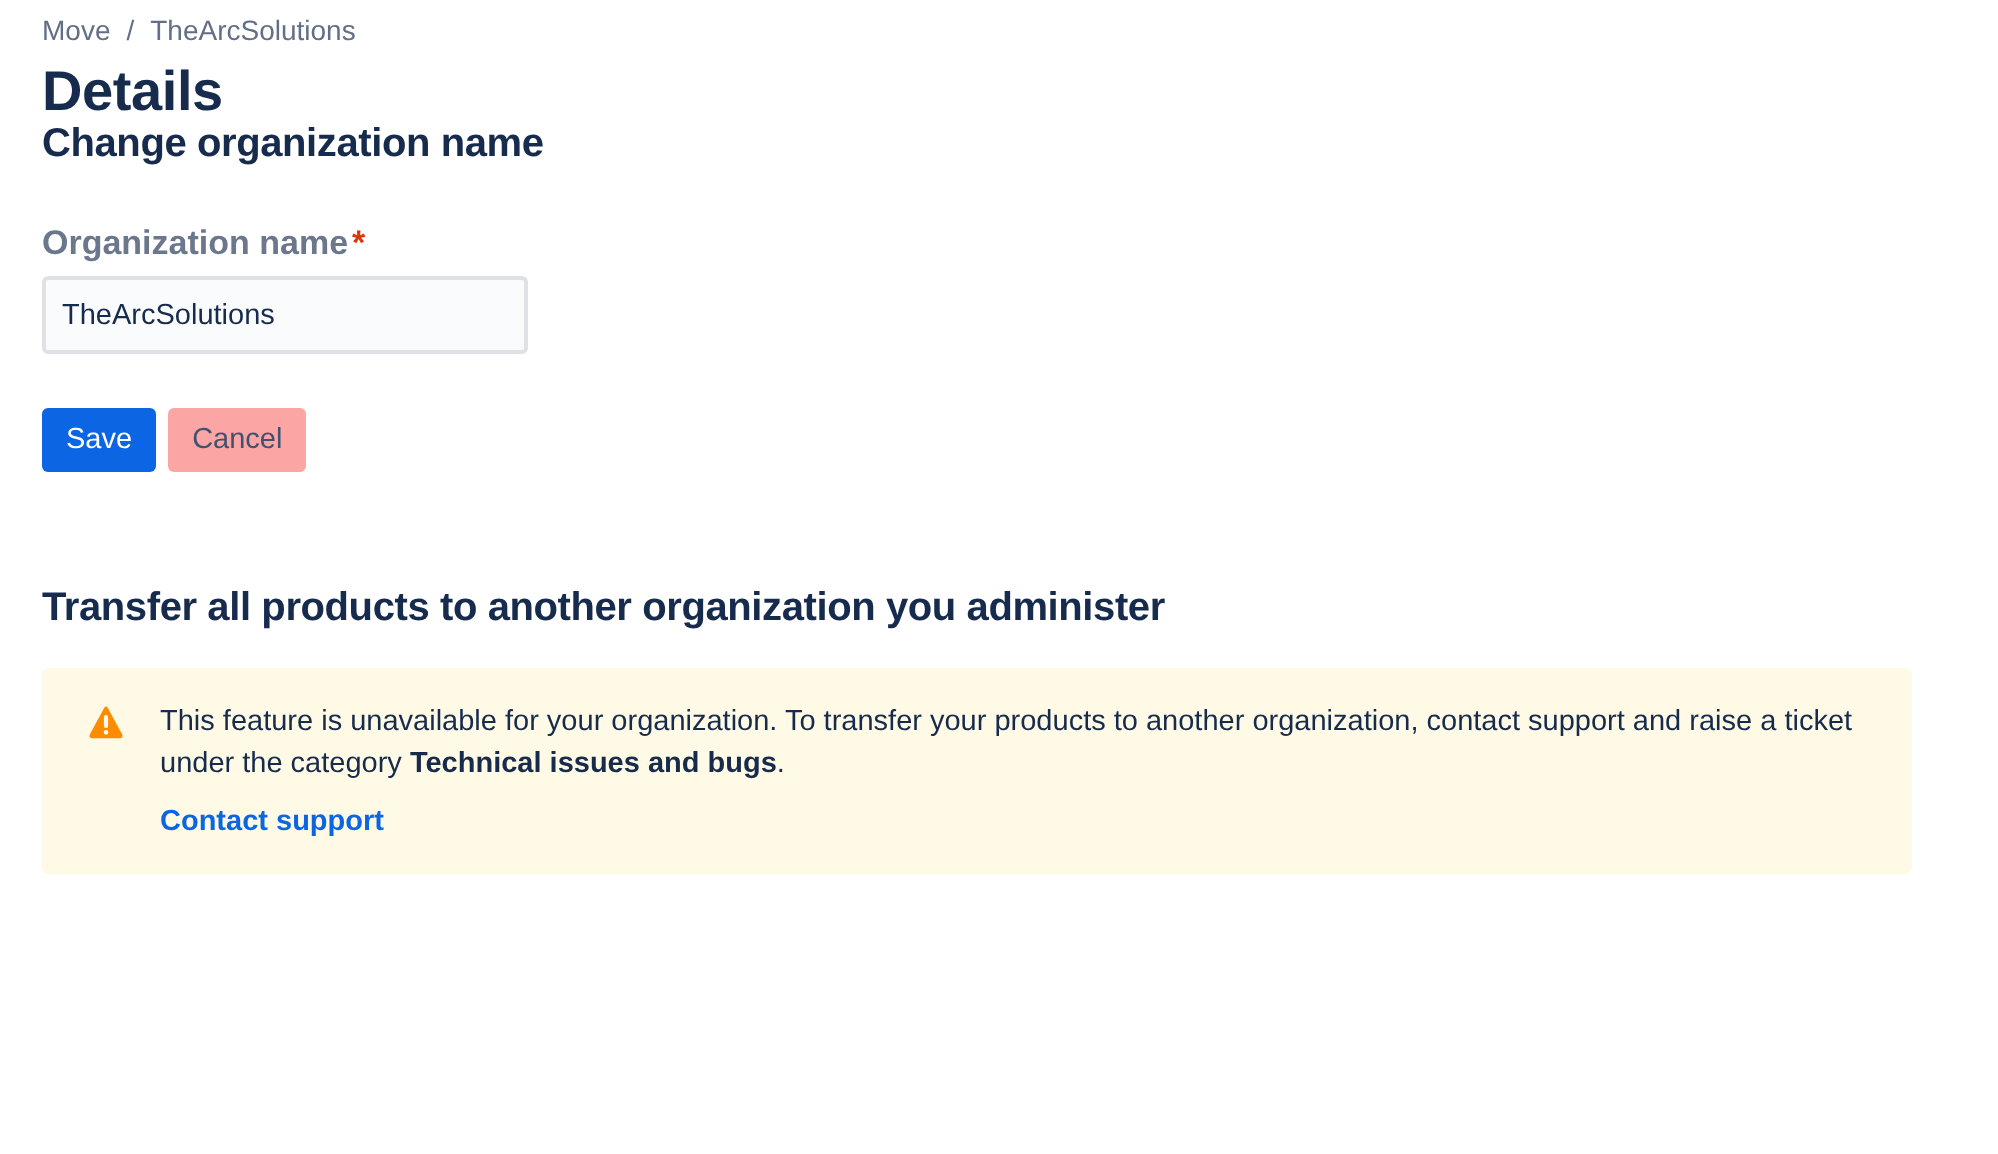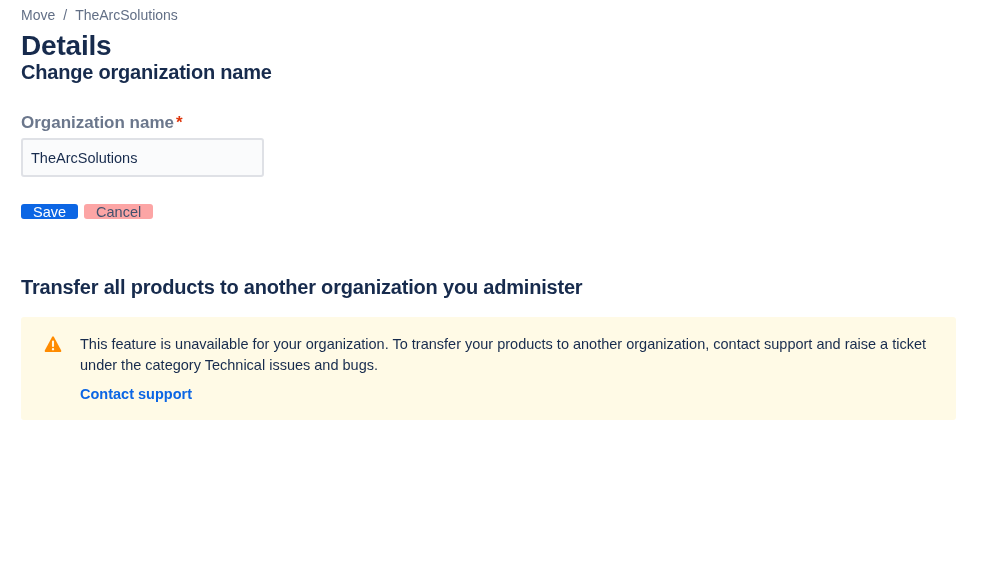--- a/index.html
+++ b/index.html
@@ -54,21 +54,21 @@
     padding: 0 8px;
     font-family: "Liberation Sans", "DejaVu Sans", sans-serif;
     font-size: 14.5px; color: #172B4D;
     outline: none;
     display: block;
   }
 
   
   .button-row { margin-top: 27px; display: flex; gap: 6px; }
   .btn {
-    height: 15px;
+    height: 32px;
     border: none; border-radius: 3px;
     padding: 0 12px;
     font-family: "Liberation Sans", "DejaVu Sans", sans-serif;
     font-size: 14.5px; font-weight: 500;
     cursor: pointer;
     display: inline-flex; align-items: center; justify-content: center;
   }
   .btn-primary { background: #0C66E4; color: #FFFFFF; }
   .btn-subtle  { background: #fca5a5; color: #42526E; }
 
@@ -76,21 +76,21 @@
   .banner {
     margin-top: 18px;
     width: 935px;
     background: #FFFAE6;
     border-radius: 3px;
     padding: 17px 16px 16px 20px;
     display: flex; align-items: flex-start; gap: 15px;
   }
   .banner-icon { flex: 0 0 auto; width: 24px; height: 24px; margin-top: -2px; }
   .banner-body { font-size: 14.5px; line-height: 21px; color: #172B4D; }
-  .banner-body b { font-weight: 400; }
+  .banner-body b { font-weight: 700; }
   .banner-link {
     display: inline-block;
     margin-top: 8px;
     font-size: 14.5px; line-height: 20px; font-weight: 700;
     color: #0C66E4; text-decoration: none; cursor: pointer;
   }
 </style>
 </head>
 <body>
 

